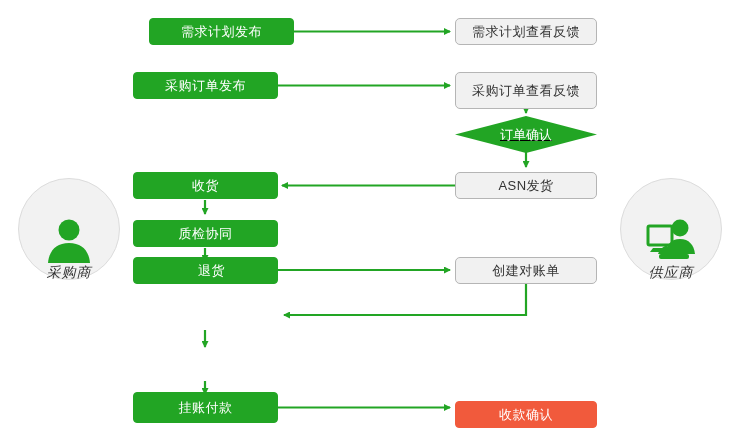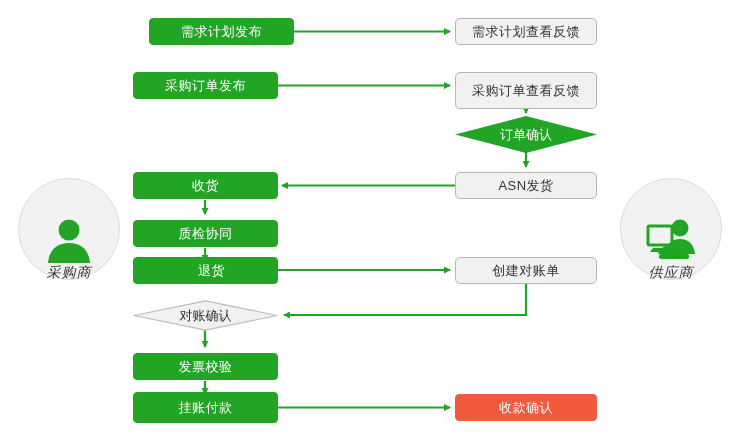--- a/index.html
+++ b/index.html
@@ -49,20 +49,21 @@
     background: #f1f1f1;
     color: #333333;
     border: 1px solid #b5b5b5;
     border-radius: 5px;
   }
   .node.orange {
     background: #f15a3c;
     color: #ffffff;
     border-radius: 4px;
     border: 1px solid #f15a3c;
+    margin-top: 7px;
   }
   
   .diamond {
     position: absolute;
     display: flex;
     align-items: center;
     justify-content: center;
     font-size: 13px;
     white-space: nowrap;
     user-select: none;
@@ -182,21 +183,21 @@
   </div>
 
   <div class="node green" style="left:133px; top:72px; width:145px; height:27px;text-align:right;">
     <span>采购订单发布</span>
   </div>
 
   <div class="node gray" style="left:455px; top:72px; width:142px; height:37px;">
     <span>采购订单查看反馈</span>
   </div>
 
-  <div class="diamond green" style="left:455px; top:116px; width:142px; height:37px;">
+  <div class="diamond green" style="left:455px; top:116px; width:142px; height:37px;text-decoration:underline;">
     <svg class="dshape" viewBox="0 0 142 37" preserveAspectRatio="none">
       <polygon points="71,0 142,18.5 71,37 0,18.5" fill="#22a524"></polygon>
     </svg>
     <span class="dlabel">订单确认</span>
   </div>
 
   <div class="node gray" style="left:455px; top:172px; width:142px; height:27px;">
     <span>ASN发货</span>
   </div>
 
@@ -209,30 +210,21 @@
   </div>
 
   <div class="node green" style="left:133px; top:257px; width:145px; height:27px;padding-left:12px;">
     <span>退货</span>
   </div>
 
   <div class="node gray" style="left:455px; top:257px; width:142px; height:27px;">
     <span>创建对账单</span>
   </div>
 
-  <div class="diamond white" style="left:133px; top:300px; width:145px; height:31px;">
-    <svg class="dshape" viewBox="0 0 145 31" preserveAspectRatio="none">
-      <polygon points="72.5,0.8 144.2,15.5 72.5,30.2 0.8,15.5" fill="#f1f1f1" stroke="#bdbdbd" stroke-width="1.2"></polygon>
-    </svg>
-    <span class="dlabel">对账确认</span>
-  </div>
-
-  <div class="node green" style="left:133px; top:353px; width:145px; height:27px;">
-    <span>发票校验</span>
-  </div>
+
 
   <div class="node green" style="left:133px; top:392px; width:145px; height:31px;">
     <span>挂账付款</span>
   </div>
 
   <div class="node orange" style="left:455px; top:394px; width:142px; height:27px;">
     <span>收款确认</span>
   </div>
 
 </div>

